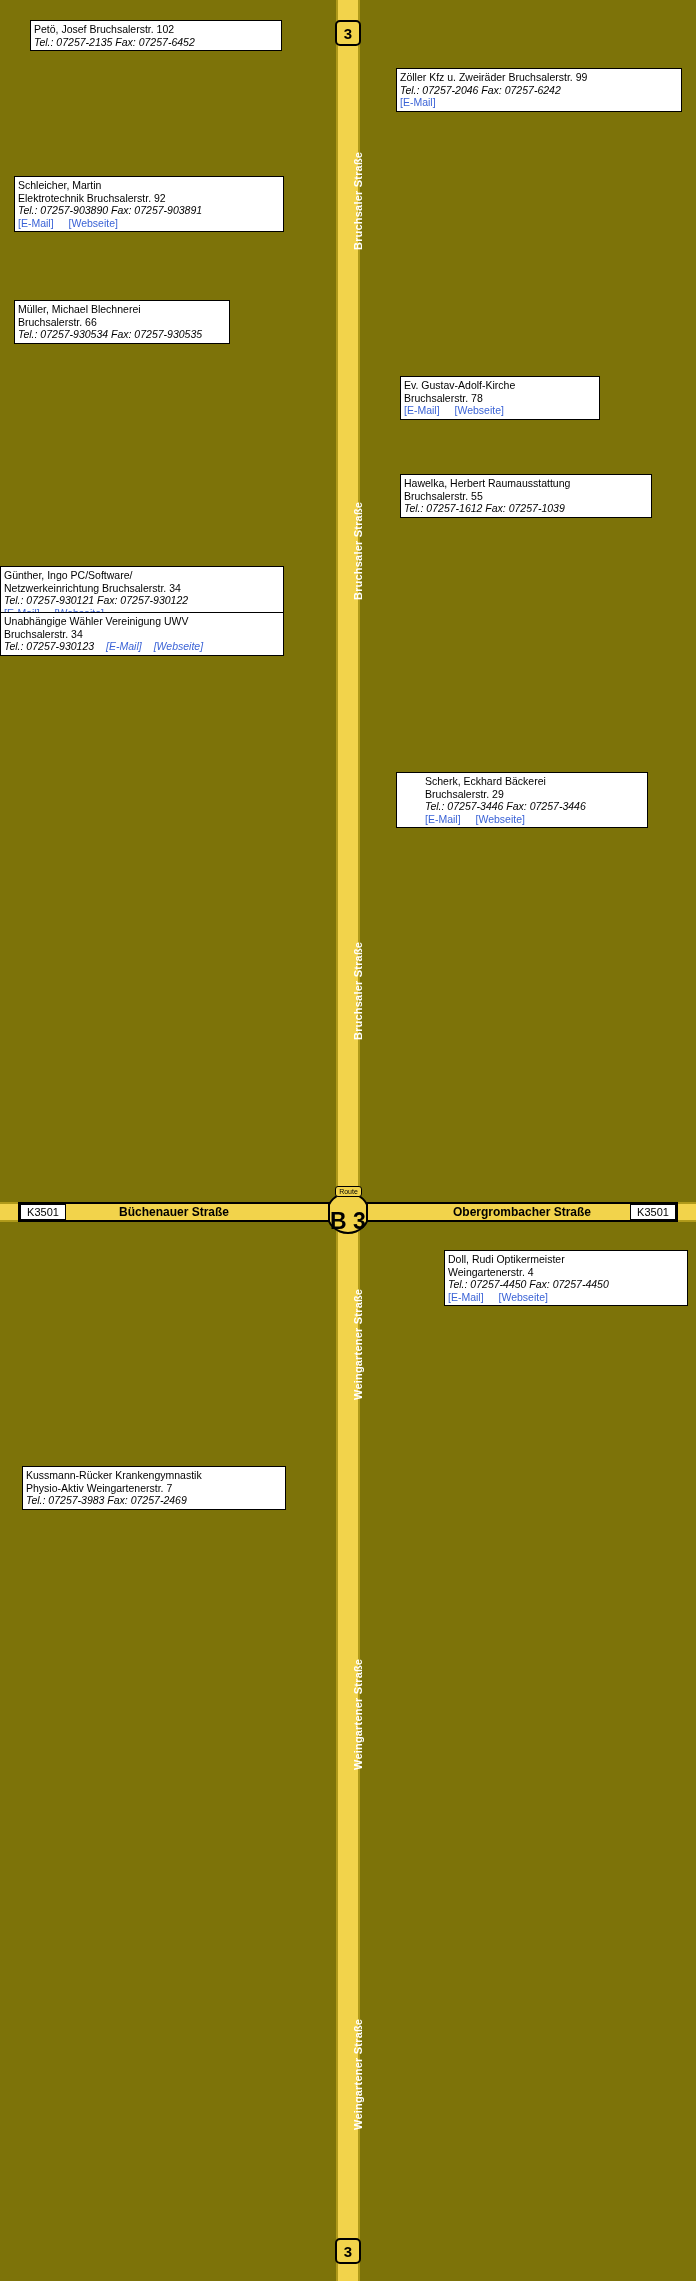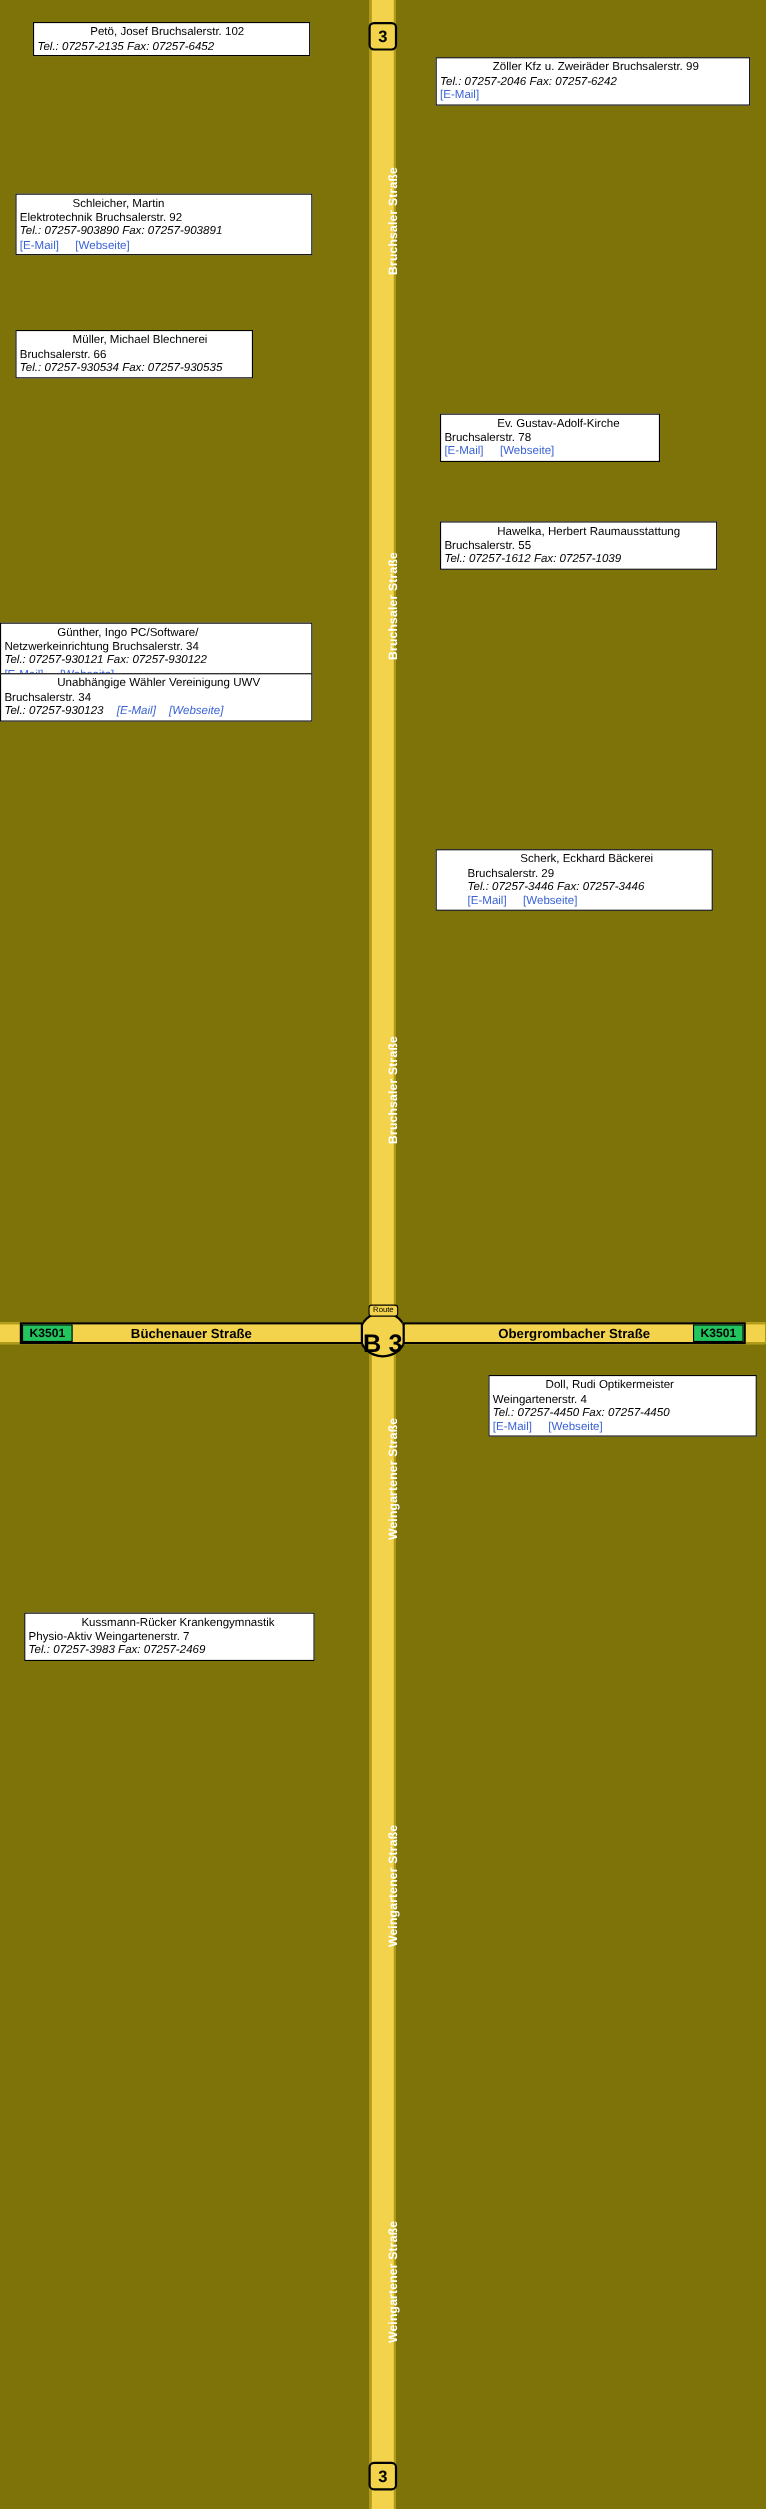--- a/index.html
+++ b/index.html
@@ -116,40 +116,40 @@
     line-height: 16px;
     text-align: center;
     white-space: nowrap;
   }
   .k-badge {
     position: absolute;
     top: 0;
     width: 46px;
     height: 16px;
     border: 1px solid #000;
-    background: #22c55e;
+    background: #ffffff;
     font-size: 11px;
-    font-weight: bold;
+    font-weight: normal;
     line-height: 14px;
     text-align: center;
     box-sizing: border-box;
   }
 
   
   .poi {
     position: absolute;
     background: #ffffff;
     border: 1px solid #000;
     box-sizing: border-box;
     padding: 2px 3px;
     font-size: 10.5px;
     line-height: 12.5px;
     color: #000;
   }
-  .poi .name   { white-space: nowrap; margin-left: 48px; }
+  .poi .name   { white-space: nowrap; }
   .poi .line   { white-space: nowrap; }
   .poi .contact{ white-space: nowrap; font-style: italic; }
   .poi .links  { white-space: nowrap; }
   .poi .lnk {
     color: #3b63d6;
     cursor: pointer;
   }
   .poi .lnk + .lnk { margin-left: 12px; }
   .sep { display: inline-block; width: 12px; }
 </style>
@@ -186,21 +186,21 @@
 <div class="cross-banner" style="left:366px; top:1202px; width:312px;">
   <span>Obergrombacher Straße</span>
   <span class="k-badge" style="right:0px;">K3501</span>
 </div>
 
 <div class="poi" style="left:30px; top:20px; width:252px;">
   <div class="name">Petö, Josef   Bruchsalerstr. 102</div>
   <div class="contact">Tel.: 07257-2135    Fax: 07257-6452</div>
 </div>
 
-<div class="poi" style="left:396px; top:52px; width:286px;">
+<div class="poi" style="left:396px; top:68px; width:286px;">
   <div class="name">Zöller   Kfz u. Zweiräder   Bruchsalerstr. 99</div>
   <div class="contact">Tel.: 07257-2046        Fax: 07257-6242</div>
   <div class="links">
     <span class="lnk">[E-Mail]</span>
   </div>
 </div>
 
 <div class="poi" style="left:14px; top:176px; width:270px;">
   <div class="name">Schleicher, Martin</div>
   <div class="line">Elektrotechnik   Bruchsalerstr. 92</div>

